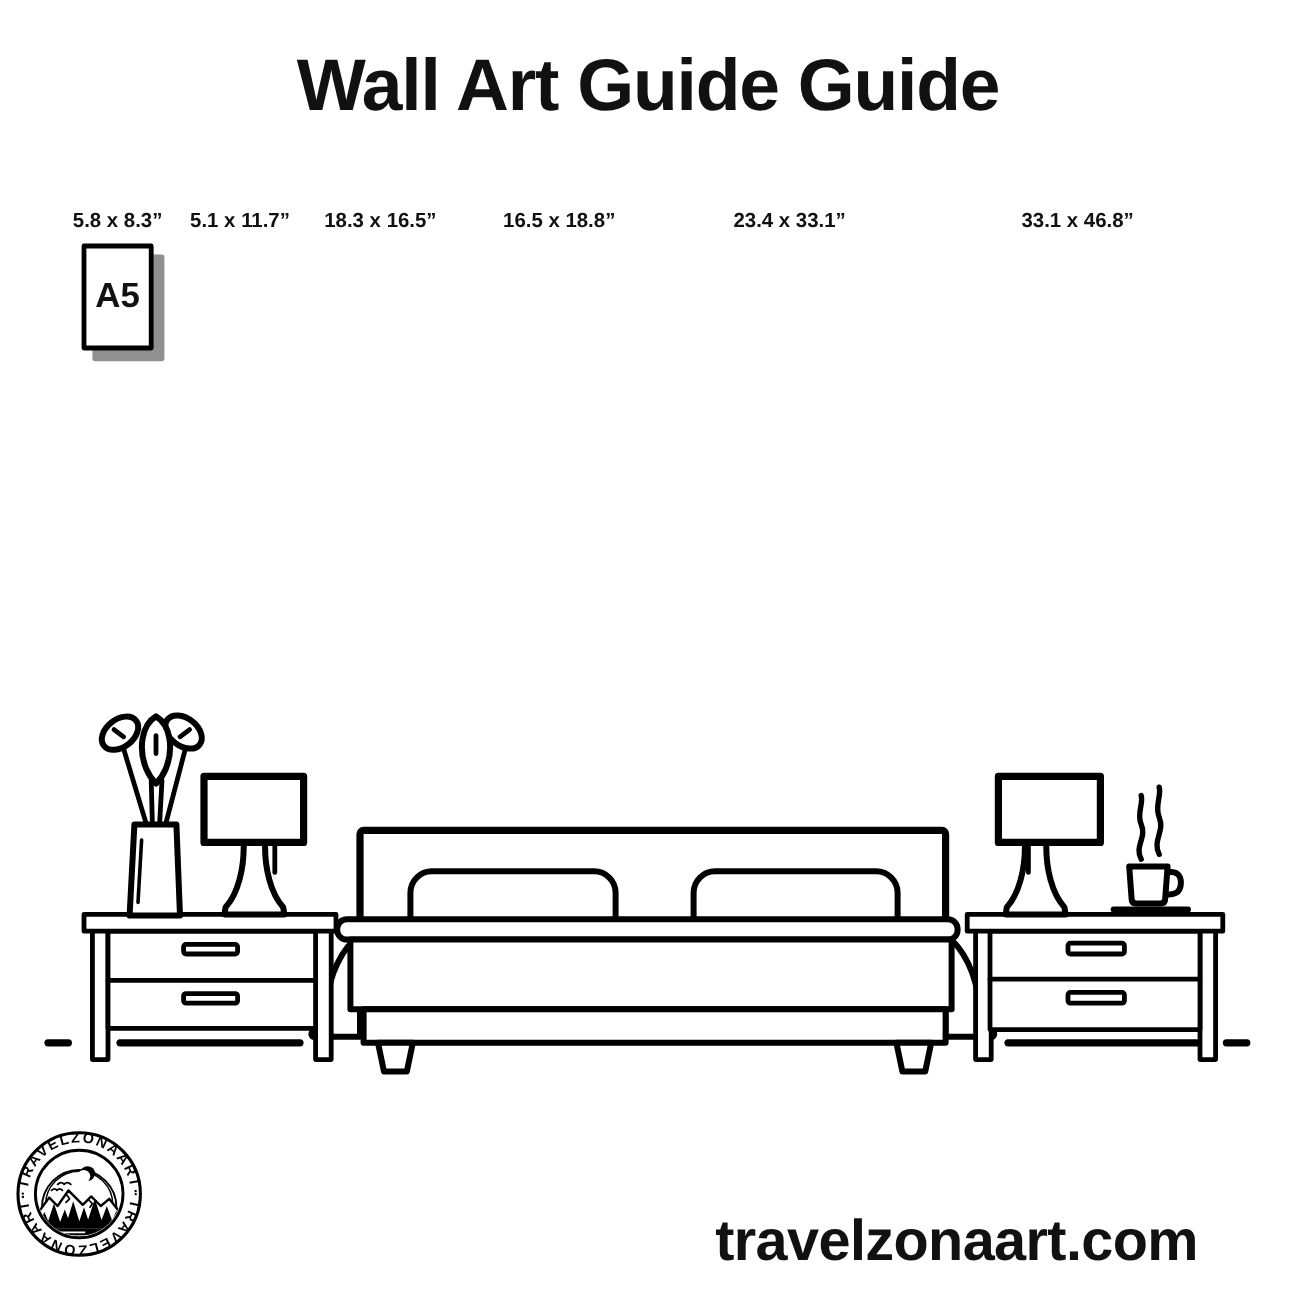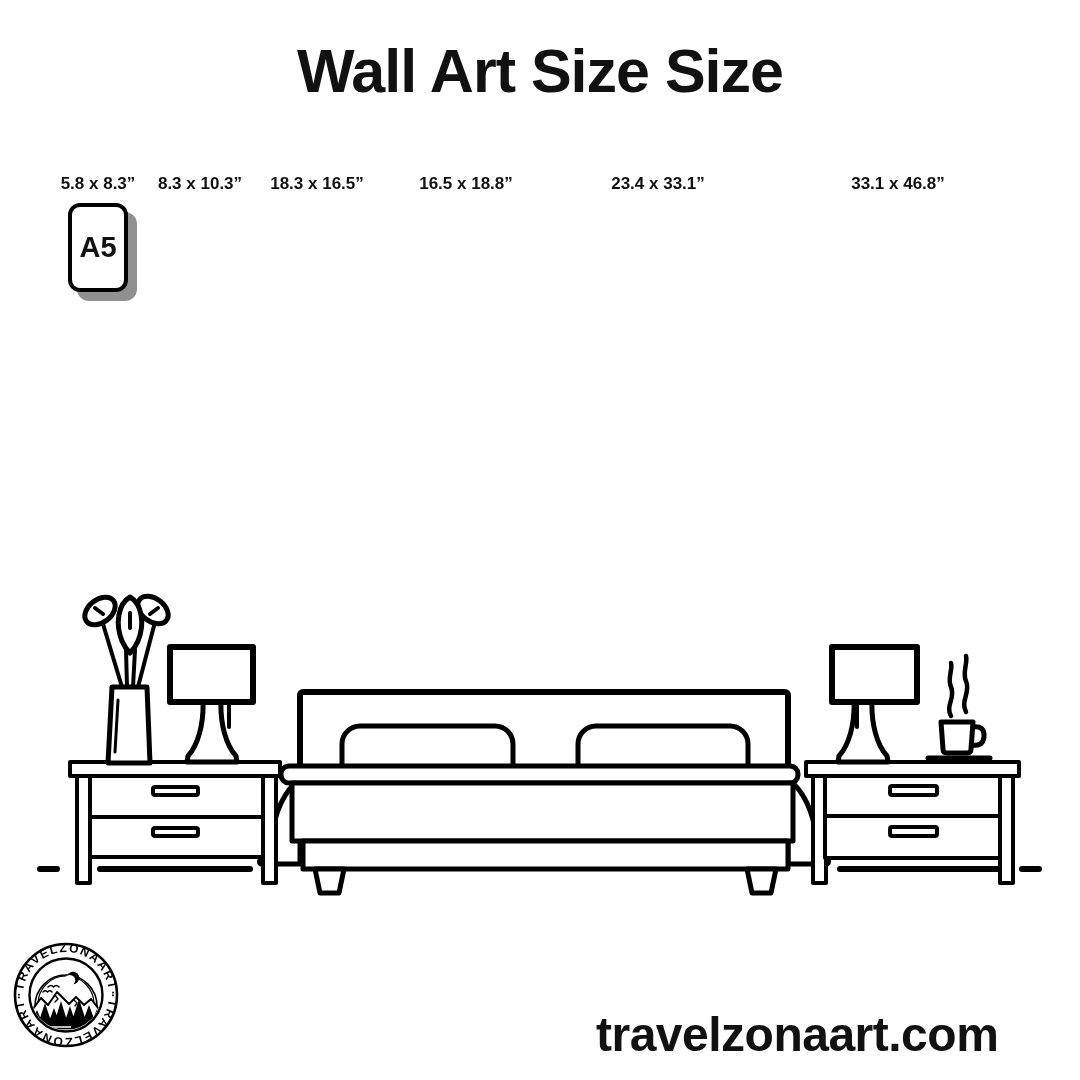--- a/index.html
+++ b/index.html
@@ -5,21 +5,21 @@
   html,body{margin:0;padding:0;background:#fff;}
   .canvas{
     position:relative;width:1080px;height:1080px;background:#fff;overflow:hidden;
     font-family:"Liberation Sans", sans-serif;color:#0b0b0b;
   }
   .page-title{
     position:absolute;left:0;top:36px;width:1080px;text-align:center;
     font-size:61px;font-weight:700;letter-spacing:-1px;color:#111;
   }
   .poster{
-    position:absolute;background:#fff;border:4px solid #000;border-radius:12px;
+    position:absolute;background:#fff;border:4px solid #000;border-radius:2px;
     display:flex;align-items:center;justify-content:center;
     box-shadow:var(--sh) var(--sh) 0 #909090;
   }
   .poster-letter{font-size:29px;font-weight:700;color:#111;letter-spacing:0px;}
   .dim-label{
     position:absolute;width:220px;text-align:center;top:174px;
     font-size:17px;font-weight:700;white-space:nowrap;color:#111;
   }
   .scene{position:absolute;left:0;top:0;}
   .logo{position:absolute;left:13px;top:942px;}
@@ -27,24 +27,24 @@
   .website{
     position:absolute;left:596px;top:1007px;font-size:48px;font-weight:700;
     letter-spacing:-0.5px;color:#111;white-space:nowrap;
   }
 </style>
 </head>
 <body>
 
 <div class="canvas">
 
-  <div class="page-title">Wall Art Size Size</div>
+  <div class="page-title">Wall Art Guide Guide</div>
 
   <div class="dim-label" style="left:-12px">5.8 x 8.3”</div>
-  <div class="dim-label" style="left:90px">8.3 x 10.3”</div>
+  <div class="dim-label" style="left:90px">5.1 x 11.7”</div>
   <div class="dim-label" style="left:207px">18.3 x 16.5”</div>
   <div class="dim-label" style="left:356px">16.5 x 18.8”</div>
   <div class="dim-label" style="left:548px">23.4 x 33.1”</div>
   <div class="dim-label" style="left:788px">33.1 x 46.8”</div>
 
   <div class="poster" style="left:68px;top:203px;width:52px;height:81px;--sh:9px">
     <span class="poster-letter">A5</span>
     </div>
 
   <svg class="scene" width="1080" height="1080" viewBox="0 0 1080 1080">

